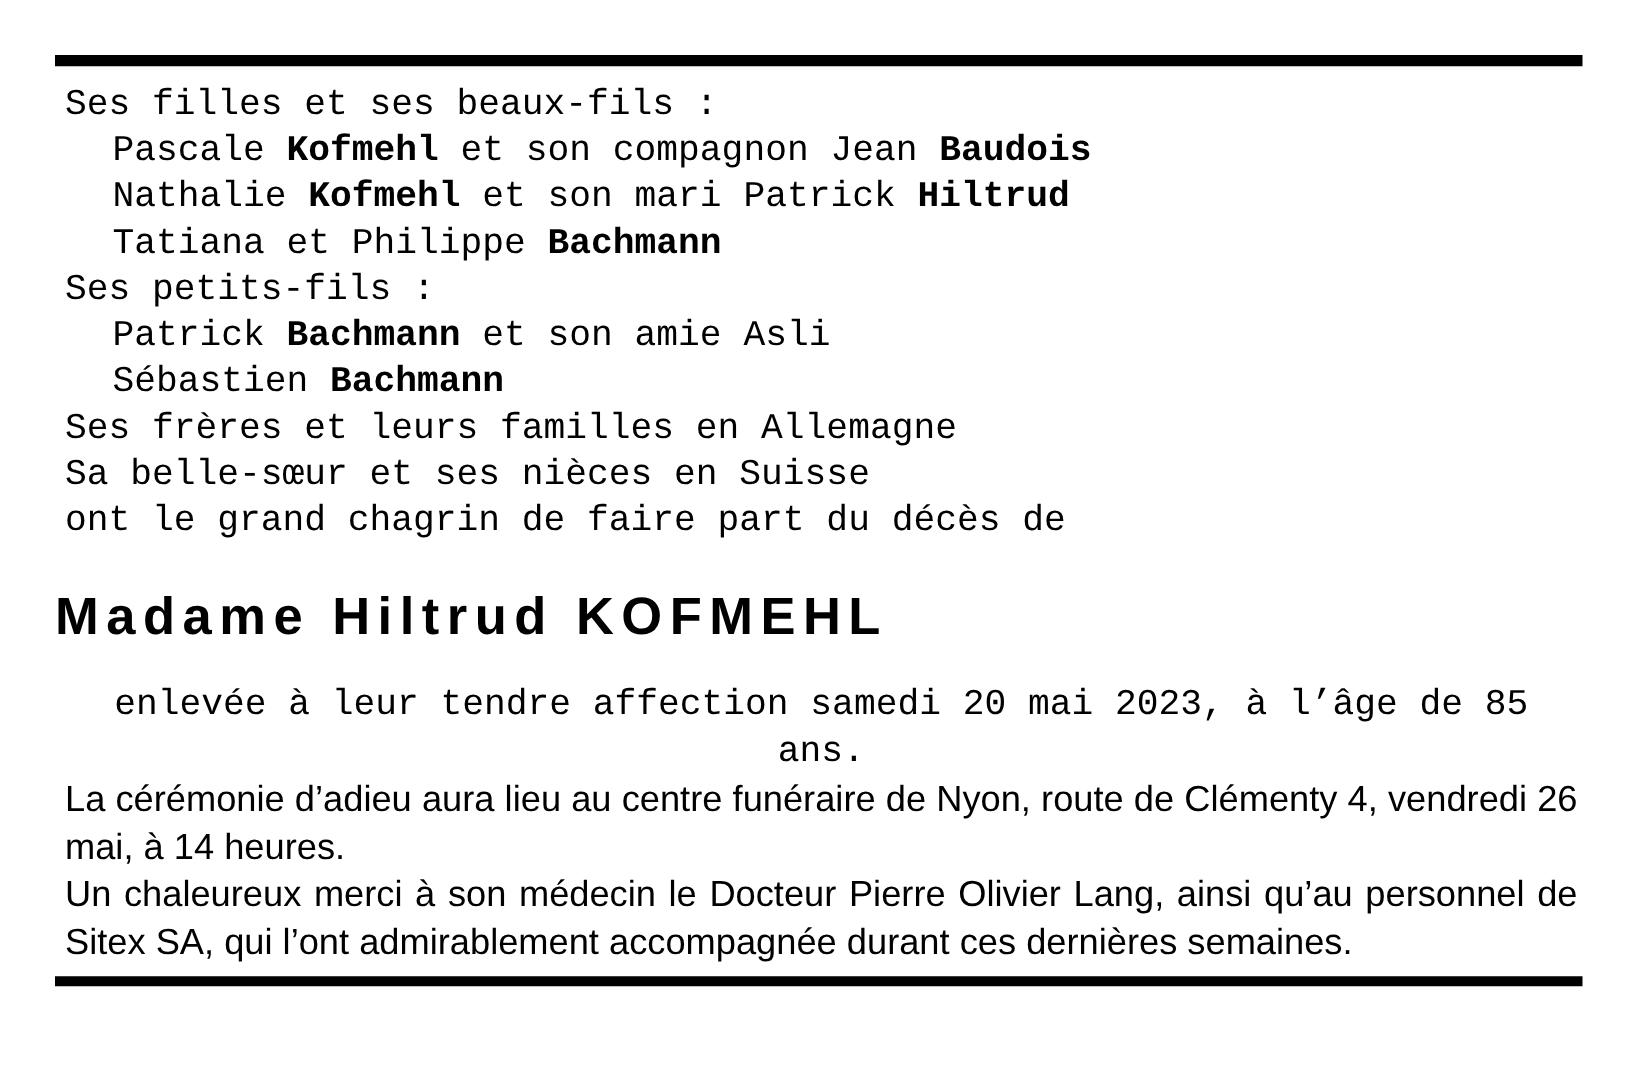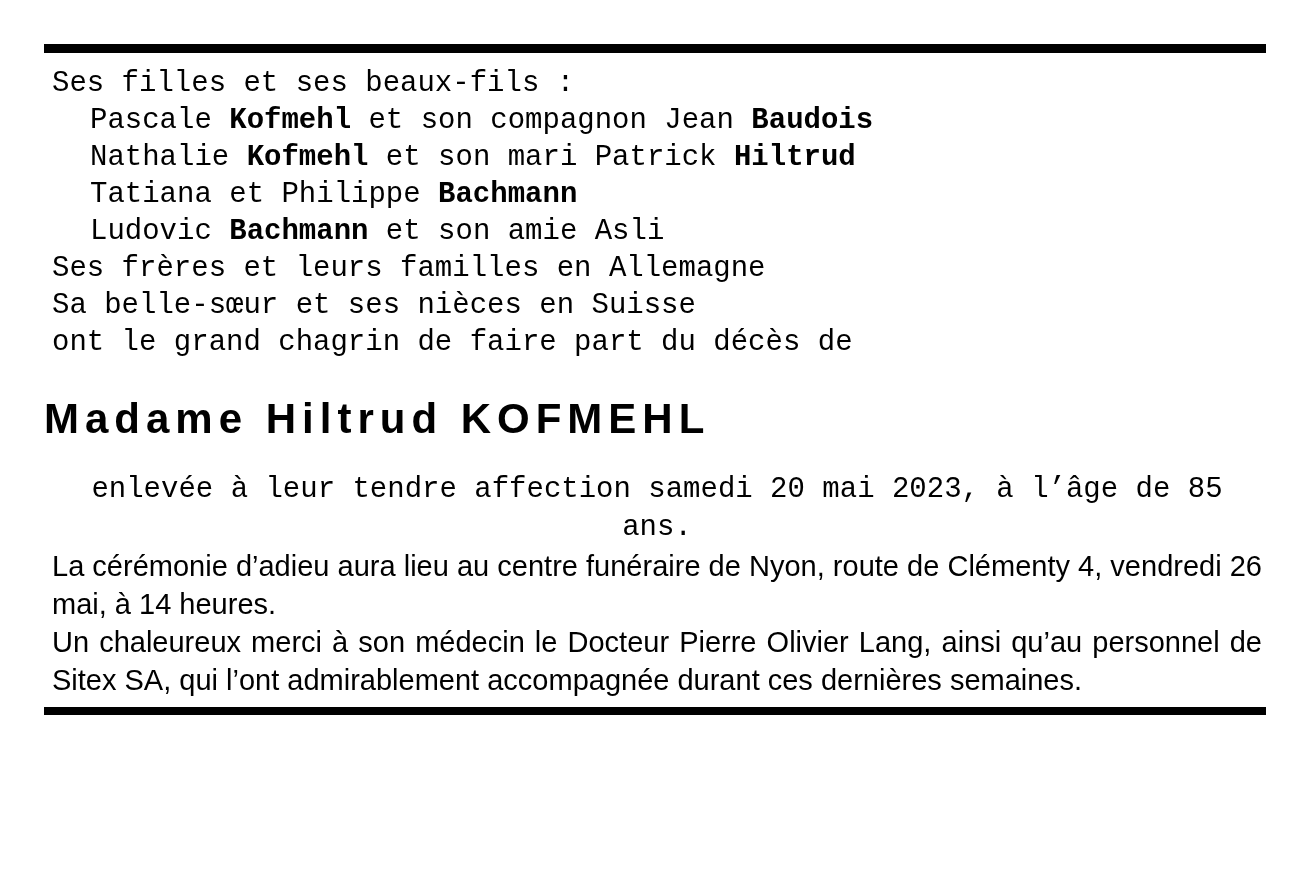--- a/index.html
+++ b/index.html
@@ -80,23 +80,25 @@
   <div class="body-block">
 
     <div class="line">Ses filles et ses beaux-fils :</div>
 
     <div class="line indent"><span>Pascale </span><b>Kofmehl</b><span> et son compagnon Jean </span><b>Baudois</b></div>
 
     <div class="line indent"><span>Nathalie </span><b>Kofmehl</b><span> et son mari Patrick </span><b>Hiltrud</b></div>
 
     <div class="line indent"><span>Tatiana et Philippe </span><b>Bachmann</b><span></span><b></b></div>
 
+    <div class="line">Ses petits-fils :</div>
 
-    <div class="line indent"><span>Ludovic </span><b>Bachmann</b><span> et son amie Asli</span><b></b></div>
+    <div class="line indent"><span>Patrick </span><b>Bachmann</b><span> et son amie Asli</span><b></b></div>
 
+    <div class="line indent"><span>Sébastien </span><b>Bachmann</b><span></span><b></b></div>
 
     <div class="line">Ses frères et leurs familles en Allemagne</div>
     <div class="line">Sa belle-sœur et ses nièces en Suisse</div>
     <div class="line">ont le grand chagrin de faire part du décès de</div>
 
   </div>
 
   <div class="deceased-name">Madame Hiltrud KOFMEHL</div>
 
   <div class="para">

